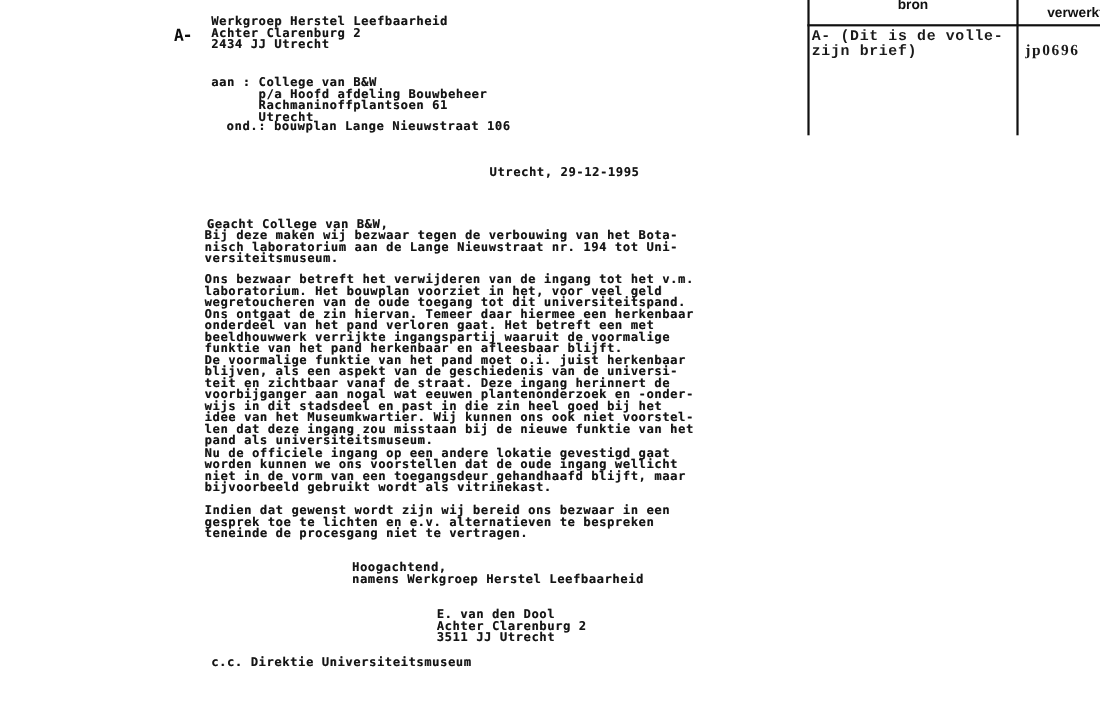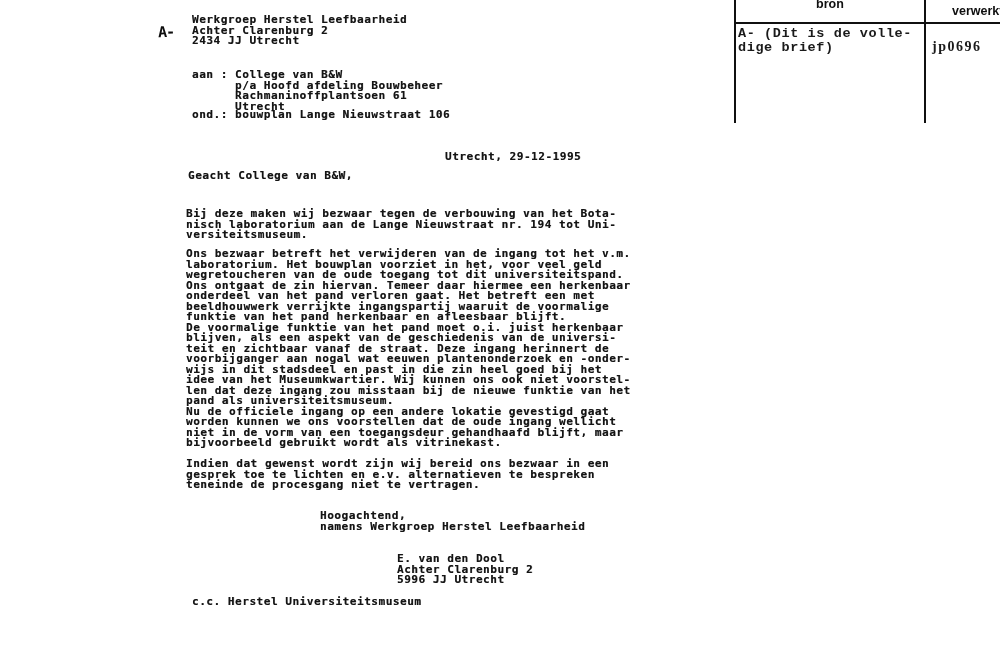--- a/index.html
+++ b/index.html
@@ -65,25 +65,25 @@
 
   <div class="tw" style="top:15px;left:192px;">Werkgroep Herstel Leefbaarheid
 Achter Clarenburg 2
 2434 JJ Utrecht</div>
 
   <div class="tw" style="top:70px;left:192px;">aan : College van B&amp;W
       p/a Hoofd afdeling Bouwbeheer
       Rachmaninoffplantsoen 61
       Utrecht</div>
 
-  <div class="tw" style="top:110px;left:192px;text-align:center;">ond.: bouwplan Lange Nieuwstraat 106</div>
+  <div class="tw" style="top:110px;left:206px;text-align:center;">ond.: bouwplan Lange Nieuwstraat 106</div>
 
   <div class="tw" style="top:152px;left:445px;">Utrecht, 29-12-1995</div>
 
-  <div class="tw" style="top:171px;left:188px;">Geacht College van B&amp;W,</div>
+  <div class="tw" style="top:199px;left:188px;">Geacht College van B&amp;W,</div>
 
   <div class="tw" style="top:209px;left:186px;">Bij deze maken wij bezwaar tegen de verbouwing van het Bota-
 nisch laboratorium aan de Lange Nieuwstraat nr. 194 tot Uni-
 versiteitsmuseum.</div>
 
   <div class="tw" style="top:459px;left:186px;">Indien dat gewenst wordt zijn wij bereid ons bezwaar in een
 gesprek toe te lichten en e.v. alternatieven te bespreken
 teneinde de procesgang niet te vertragen.</div>
 
   <div class="tw" style="top:249px;left:186px;">Ons bezwaar betreft het verwijderen van de ingang tot het v.m.
@@ -104,32 +104,32 @@
 Nu de officiele ingang op een andere lokatie gevestigd gaat
 worden kunnen we ons voorstellen dat de oude ingang wellicht
 niet in de vorm van een toegangsdeur gehandhaafd blijft, maar
 bijvoorbeeld gebruikt wordt als vitrinekast.</div>
 
   <div class="tw" style="top:511px;left:320px;">Hoogachtend,
 namens Werkgroep Herstel Leefbaarheid</div>
 
   <div class="tw" style="top:554px;left:397px;">E. van den Dool
 Achter Clarenburg 2
-5996 JJ Utrecht</div>
+3511 JJ Utrecht</div>
 
-  <div class="tw" style="top:597px;left:192px;">c.c. Herstel Universiteitsmuseum</div>
+  <div class="tw" style="top:597px;left:192px;">c.c. Direktie Universiteitsmuseum</div>
 
   <div>
     <div class="rule" style="top:0;left:734px;width:2px;height:123px;"></div>
     <div class="rule" style="top:0;left:924px;width:2px;height:123px;"></div>
     <div class="rule" style="top:22px;left:734px;width:266px;height:2px;"></div>
 
     <div class="formlabel" style="top:-3px;left:736px;width:188px;text-align:center;">bron</div>
 
     <div class="formlabel" style="top:4px;left:936px;margin-left:16px;">verwerkt</div>
 
     <div class="tw2" style="top:27px;left:738px;">A- (Dit is de volle-
-dige brief)</div>
+zijn brief)</div>
 
     <div class="tw2 code" style="top:40px;left:932px;font-family:Liberation Serif, serif;">jp0696</div>
   </div>
 
 </div>
 
 </body></html>

